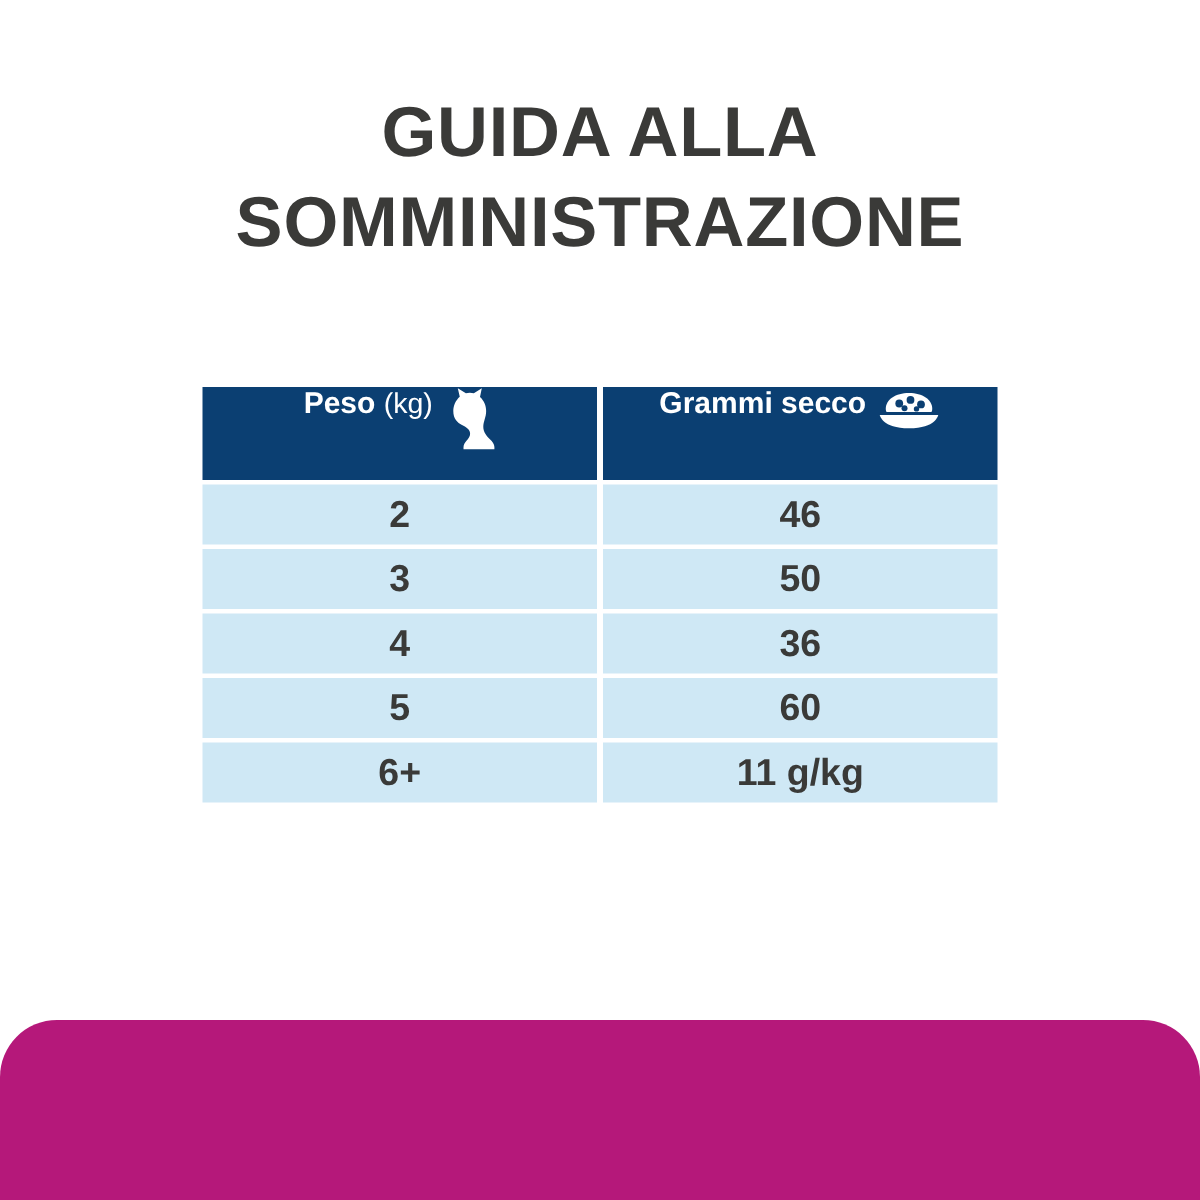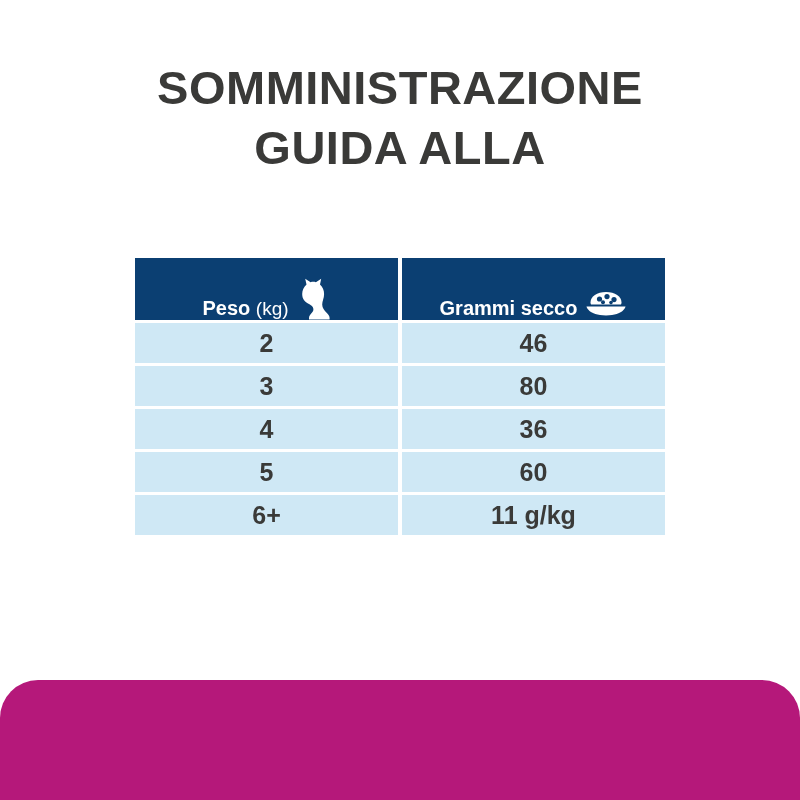--- a/index.html
+++ b/index.html
@@ -63,21 +63,21 @@
     color: #ffffff;
     height: 62px;
     vertical-align: middle;
     text-align: center;
     font-size: 20px;
     font-weight: bold;
     position: relative;
   }
   .head-inner {
     display: flex;
-    align-items: flex-end;
+    align-items: flex-start;
     justify-content: center;
     gap: 8px;
     height: 62px;
   }
   .head-text {
     white-space: nowrap;
   }
   .head-text .unit {
     font-weight: normal;
     font-size: 19px;
@@ -107,22 +107,22 @@
     border-top-left-radius: 38px;
     border-top-right-radius: 38px;
   }
 </style>
 </head>
 <body>
 
 <div class="page">
 
   <div class="title-block">
+    <span class="title-line">GUIDA ALLA</span>
     <span class="title-line">SOMMINISTRAZIONE</span>
-    <span class="title-line">GUIDA ALLA</span>
   </div>
 
   <div class="table-wrap">
     <table class="feed-table">
       <thead>
         <tr>
           <th class="head-cell">
             <div class="head-inner">
               <span class="head-text"><span>Peso</span> <span class="unit">(kg)</span></span>
               <span class="icon-cat">
@@ -150,21 +150,21 @@
           </th>
         </tr>
       </thead>
       <tbody>
         <tr>
           <td class="data-cell">2</td>
           <td class="data-cell">46</td>
         </tr>
         <tr>
           <td class="data-cell">3</td>
-          <td class="data-cell">80</td>
+          <td class="data-cell">50</td>
         </tr>
         <tr>
           <td class="data-cell">4</td>
           <td class="data-cell">36</td>
         </tr>
         <tr>
           <td class="data-cell">5</td>
           <td class="data-cell">60</td>
         </tr>
         <tr>

